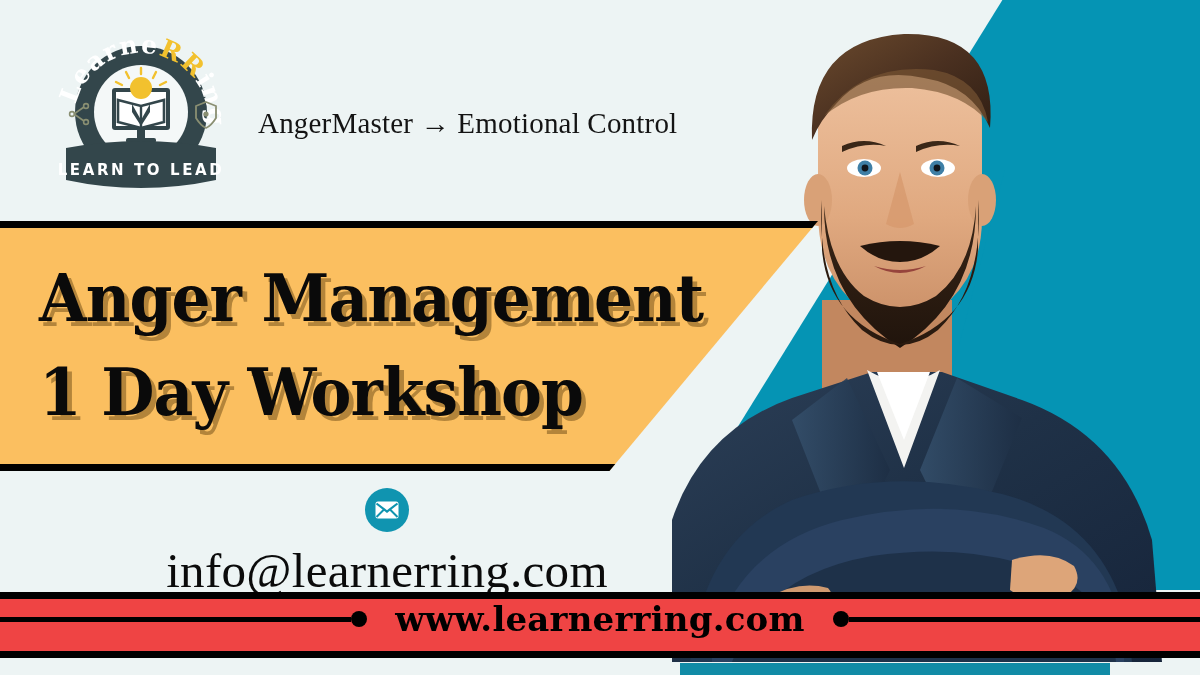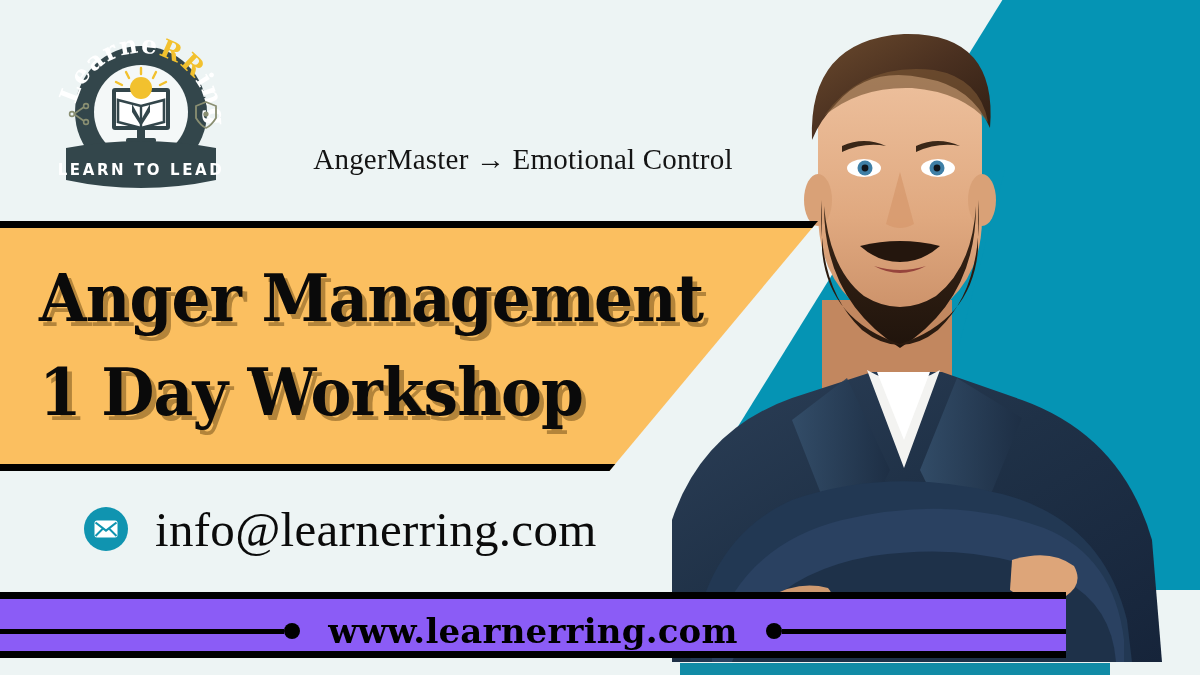--- a/index.html
+++ b/index.html
@@ -30,25 +30,24 @@
   }
   .photo svg { display:block; }
 
   
   .logo { position:absolute; left:56px; top:30px; width:170px; height:170px; }
   .logo svg { display:block; }
 
   
   .tagline {
     position:absolute; left:258px; top:103px; width:530px;
-    text-align:center;
+    text-align:left;
     font-size:29px; line-height:1.40; color:#141414;
     font-family:"Liberation Serif", serif;
     letter-spacing:.2px;
-    margin-top:36px;
   }
   .tagline .ln2 { display:block; }
 
   
   .headline-band {
     position:absolute; left:0; top:221px; width:818px; height:250px;
     background:#fbbf60;
     border-top:7px solid #000;
     border-bottom:7px solid #000;
     clip-path: polygon(0 0, 100% 0, 74.5% 100%, 0 100%);
@@ -65,40 +64,40 @@
     letter-spacing:-1px;
     text-shadow:5px 5px 0 rgba(120,84,28,.55);
     transform:scaleX(.93); transform-origin:left center;
   }
   .headline .l1 { white-space:nowrap; }
   .headline .l2 { white-space:nowrap; }
 
   
   .email-row {
     position:absolute; left:0; top:488px; width:690px; height:82px;
-    display:flex; align-items:center; padding-left:84px; gap:27px;
+    display:flex; align-items:center; padding-left:84px; gap:10px;flex-direction:column;
   }
   .mail-icon {
     width:44px; height:44px; border-radius:50%;
     background:#1094b0; flex:0 0 auto;
     display:flex; align-items:center; justify-content:center;
   }
   .email-text {
     font-family:"Liberation Serif", serif;
     font-size:49px; color:#0b0b0b; white-space:nowrap;
     letter-spacing:.3px;
   }
 
   
   .footer-band {
-    position:absolute; left:0; top:592px; width:1066px; height:66px;
-    background:#8b5cf6;
+    position:absolute; left:0; top:592px; width:1200px; height:66px;
+    background:#ef4444;
     border-top:7px solid #000;
     border-bottom:7px solid #000;
-    display:flex; align-items:flex-end; justify-content:center;
+    display:flex; align-items:flex-start; justify-content:center;
   }
   .footer-inner { display:flex; align-items:center; width:100%; }
   .rule { flex:1 1 auto; height:5px; background:#000; position:relative; }
   .dot { width:16px; height:16px; border-radius:50%; background:#000; flex:0 0 auto; }
   .dot.left { margin-right:28px; }
   .dot.right { margin-left:28px; }
   .footer-url {
     font-family:"DejaVu Serif", serif; font-weight:bold;
     font-size:34px; color:#000; white-space:nowrap;
     letter-spacing:.2px;

